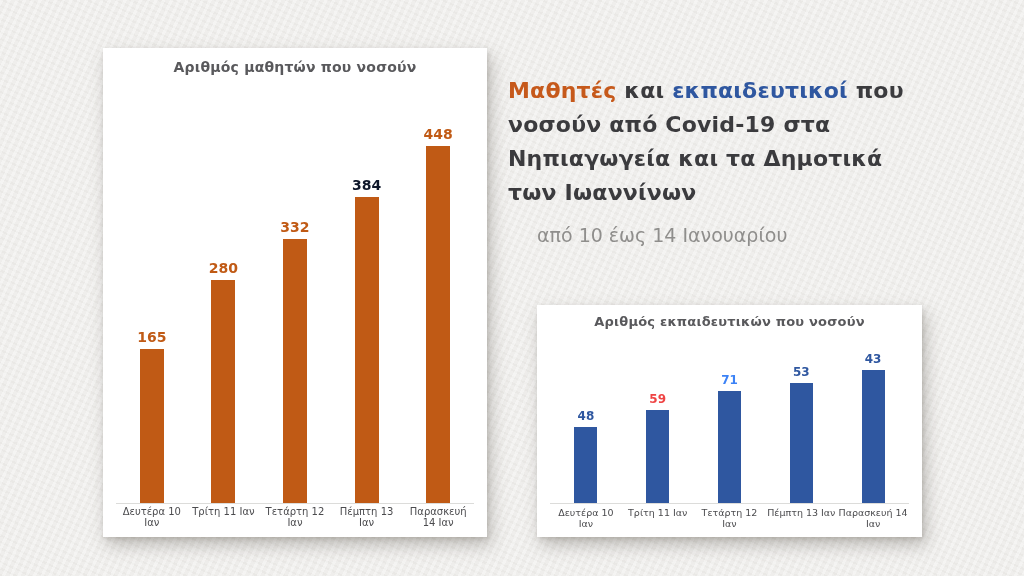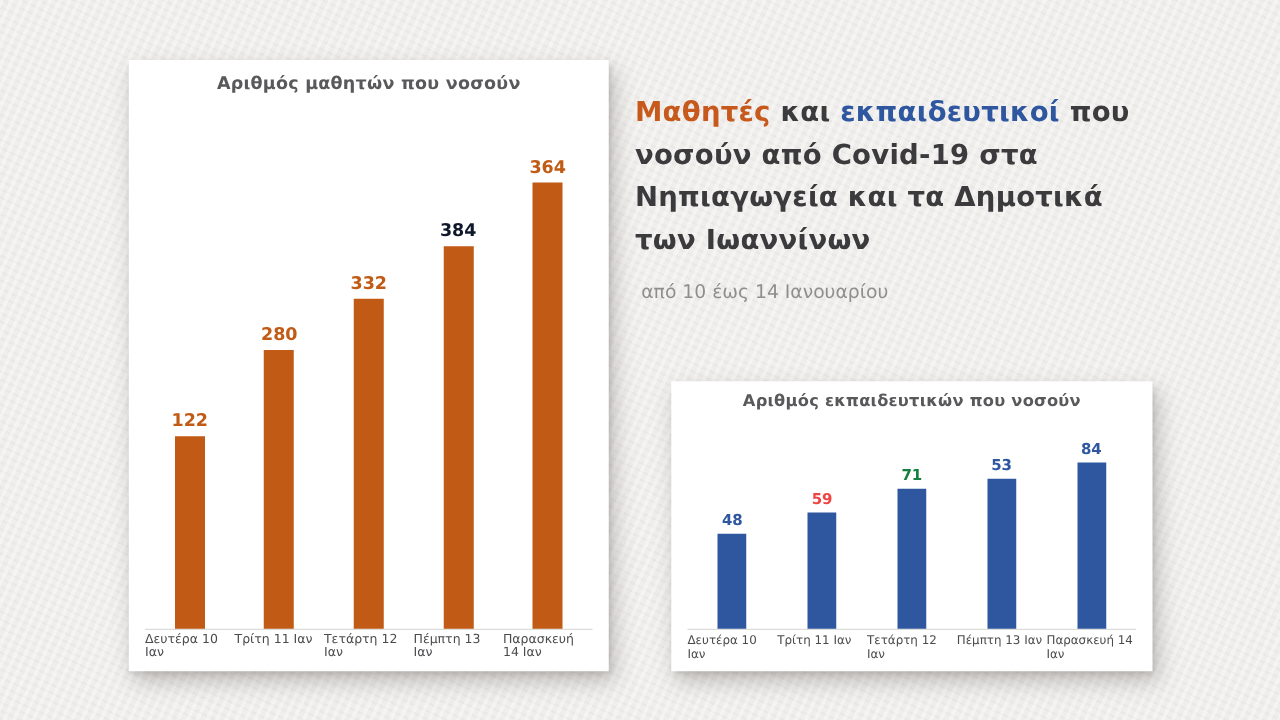--- a/index.html
+++ b/index.html
@@ -50,64 +50,64 @@
   .card-teachers .val { font-size:12px; }
   .bar { width:24px; }
   .card-teachers .bar { width:23px; }
 
   .xlabels {
     position:absolute; left:13px; right:13px; display:flex;
   }
   .card-students .xlabels { bottom:9px; }
   .card-teachers .xlabels { bottom:8px; }
   .xlab {
-    flex:1; text-align:left; color:#4b4b4e; font-weight:500;
+    flex:1; text-align:center; color:#4b4b4e; font-weight:500;
   }
   .card-students .xlab { font-size:10px; }
   .card-teachers .xlab { font-size:9.5px; }
 
   
   .headline {
     position:absolute; left:508px; top:74px; width:410px;
     font-size:22px; line-height:34px; font-weight:bold; color:#3b3b3e;
     letter-spacing:.2px;
   }
   .hl-orange { color:#c6591b; }
   .hl-blue   { color:#2f57a0; }
   .subtitle {
-    position:absolute; left:513px; top:224px; width:410px;
-    font-size:15px; color:#8f8e8c; font-weight:normal;
+    position:absolute; left:537px; top:224px; width:410px;
+    font-size:19px; color:#8f8e8c; font-weight:normal;
   }
 </style>
 </head>
 <body>
 
 <div class="canvas">
 
   <div class="card card-students">
     <div class="chart-title">Αριθμός μαθητών που νοσούν</div>
     <div class="plot">
         <div class="col">
-          <div class="val" style="color: rgb(192, 90, 21);">122</div>
+          <div class="val" style="color: rgb(192, 90, 21);">165</div>
           <div class="bar" style="height: 154px; background: rgb(192, 90, 21);"></div>
         </div>
         <div class="col">
           <div class="val" style="color: rgb(192, 90, 21);">280</div>
           <div class="bar" style="height: 223px; background: rgb(192, 90, 21);"></div>
         </div>
         <div class="col">
           <div class="val" style="color: rgb(192, 90, 21);">332</div>
           <div class="bar" style="height: 264px; background: rgb(192, 90, 21);"></div>
         </div>
         <div class="col">
           <div class="val" style="color: #0f172a;">384</div>
           <div class="bar" style="height: 306px; background: rgb(192, 90, 21);"></div>
         </div>
         <div class="col">
-          <div class="val" style="color: rgb(192, 90, 21);">364</div>
+          <div class="val" style="color: rgb(192, 90, 21);">448</div>
           <div class="bar" style="height: 357px; background: rgb(192, 90, 21);"></div>
         </div>
       </div>
     <div class="xlabels">
         <div class="xlab">Δευτέρα 10 Ιαν</div>
         <div class="xlab">Τρίτη 11 Ιαν</div>
         <div class="xlab">Τετάρτη 12 Ιαν</div>
         <div class="xlab">Πέμπτη 13 Ιαν</div>
         <div class="xlab">Παρασκευή 14 Ιαν</div>
       </div>
@@ -118,29 +118,29 @@
     <div class="plot">
         <div class="col">
           <div class="val" style="color: rgb(47, 87, 160);">48</div>
           <div class="bar" style="height: 76px; background: rgb(47, 87, 160);"></div>
         </div>
         <div class="col">
           <div class="val" style="color: #ef4444;">59</div>
           <div class="bar" style="height: 93px; background: rgb(47, 87, 160);"></div>
         </div>
         <div class="col">
-          <div class="val" style="color: #15803d;">71</div>
+          <div class="val" style="color: #3b82f6;">71</div>
           <div class="bar" style="height: 112px; background: rgb(47, 87, 160);"></div>
         </div>
         <div class="col">
           <div class="val" style="color: rgb(47, 87, 160);">53</div>
           <div class="bar" style="height: 120px; background: rgb(47, 87, 160);"></div>
         </div>
         <div class="col">
-          <div class="val" style="color: rgb(47, 87, 160);">84</div>
+          <div class="val" style="color: rgb(47, 87, 160);">43</div>
           <div class="bar" style="height: 133px; background: rgb(47, 87, 160);"></div>
         </div>
       </div>
     <div class="xlabels">
         <div class="xlab">Δευτέρα 10 Ιαν</div>
         <div class="xlab">Τρίτη 11 Ιαν</div>
         <div class="xlab">Τετάρτη 12 Ιαν</div>
         <div class="xlab">Πέμπτη 13 Ιαν</div>
         <div class="xlab">Παρασκευή 14 Ιαν</div>
       </div>

